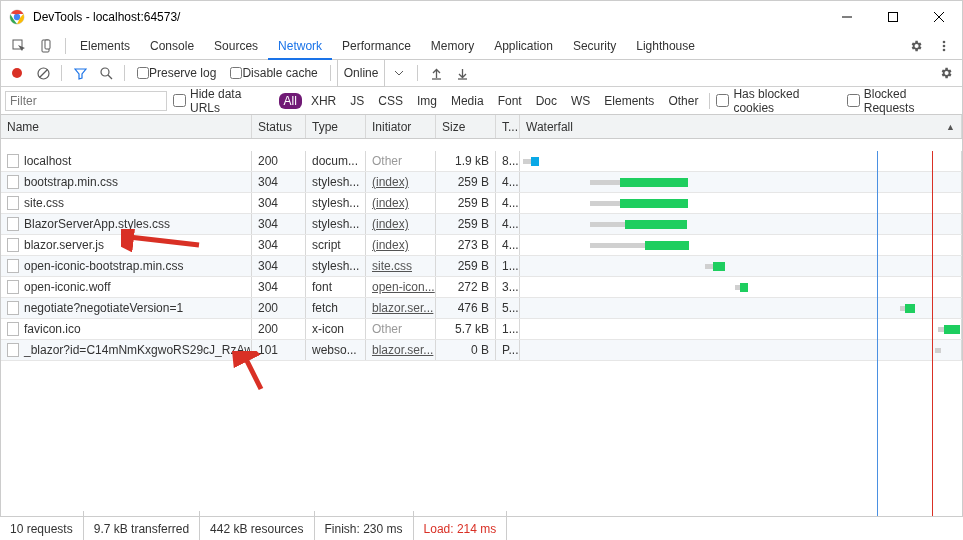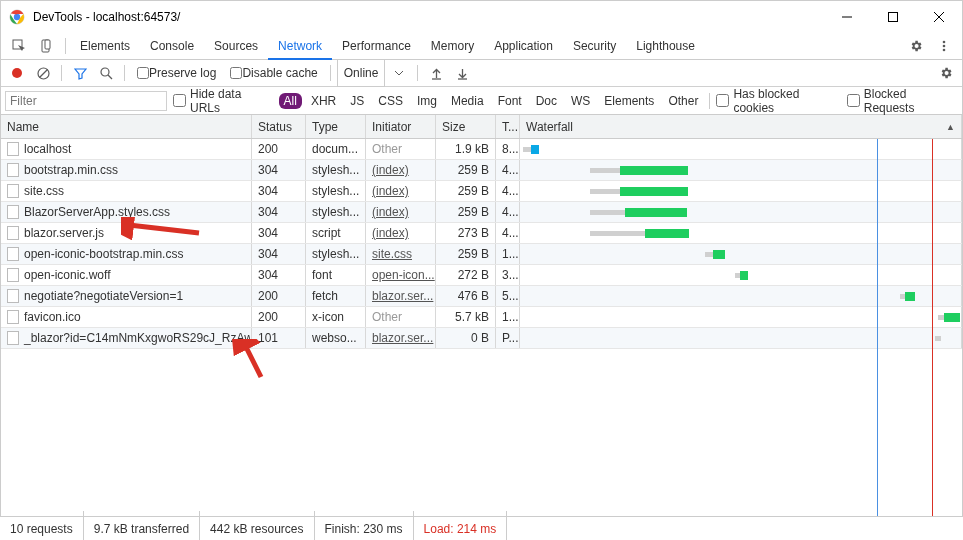--- a/index.html
+++ b/index.html
@@ -46,21 +46,21 @@
 .col-status{ width: 54px; }
 .col-type  { width: 60px; }
 .col-init  { width: 70px; }
 .col-size  { width: 60px; justify-content: flex-end; }
 .col-time  { width: 24px; }
 .col-wf    { flex: 1; position: relative; }
 .gridhead .col-wf { justify-content: flex-start; }
 .gridhead .sort { margin-left: auto; font-size: 9px; color: #555; }
 
 
-.gridbody { position: relative; height: 390px; overflow: hidden; }
+.gridbody { position: relative; height: 390px; overflow: hidden; margin-top: 12px; }
 .row { height: 21px; display: flex; border-bottom: 1px solid #e6e6e6; }
 .row:nth-child(odd) { background: #fff; }
 .row:nth-child(even) { background: #f5f8fb; }
 .row .cell { font-size: 12px; }
 .file-icon { width: 12px; height: 14px; border: 1px solid #bbb; margin-right: 5px; flex-shrink: 0; background: #fff; }
 .cell.col-init a { color: #545454; text-decoration: underline; cursor: pointer; }
 .cell.col-init .gray { color: #999; text-decoration: none; }
 .cell.col-size { justify-content: flex-end; }
 
 

